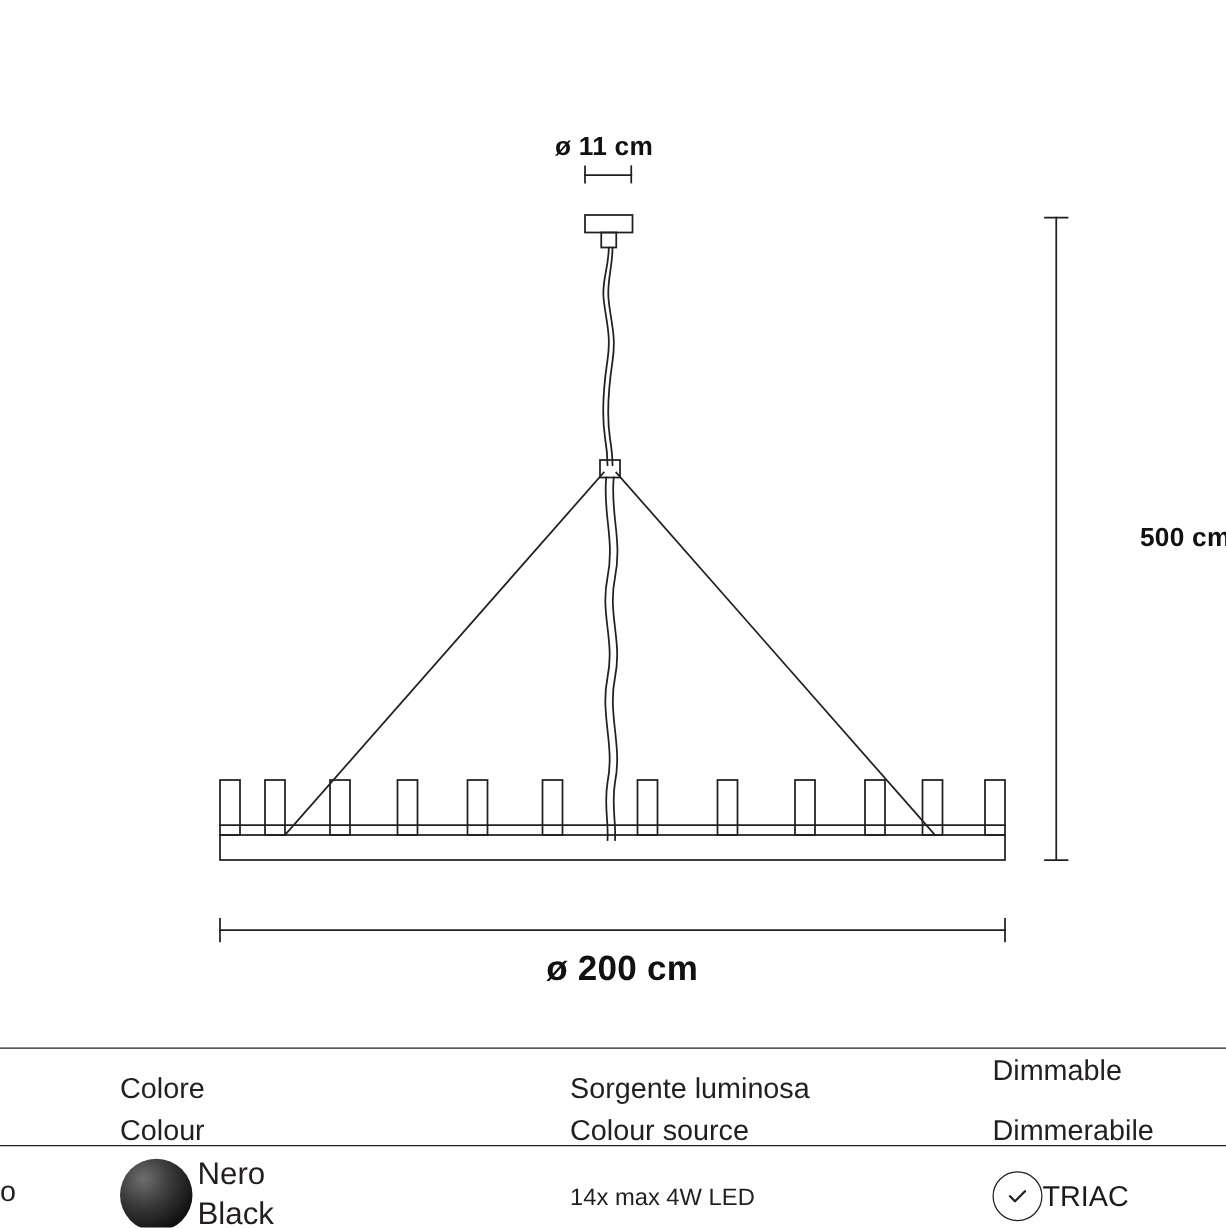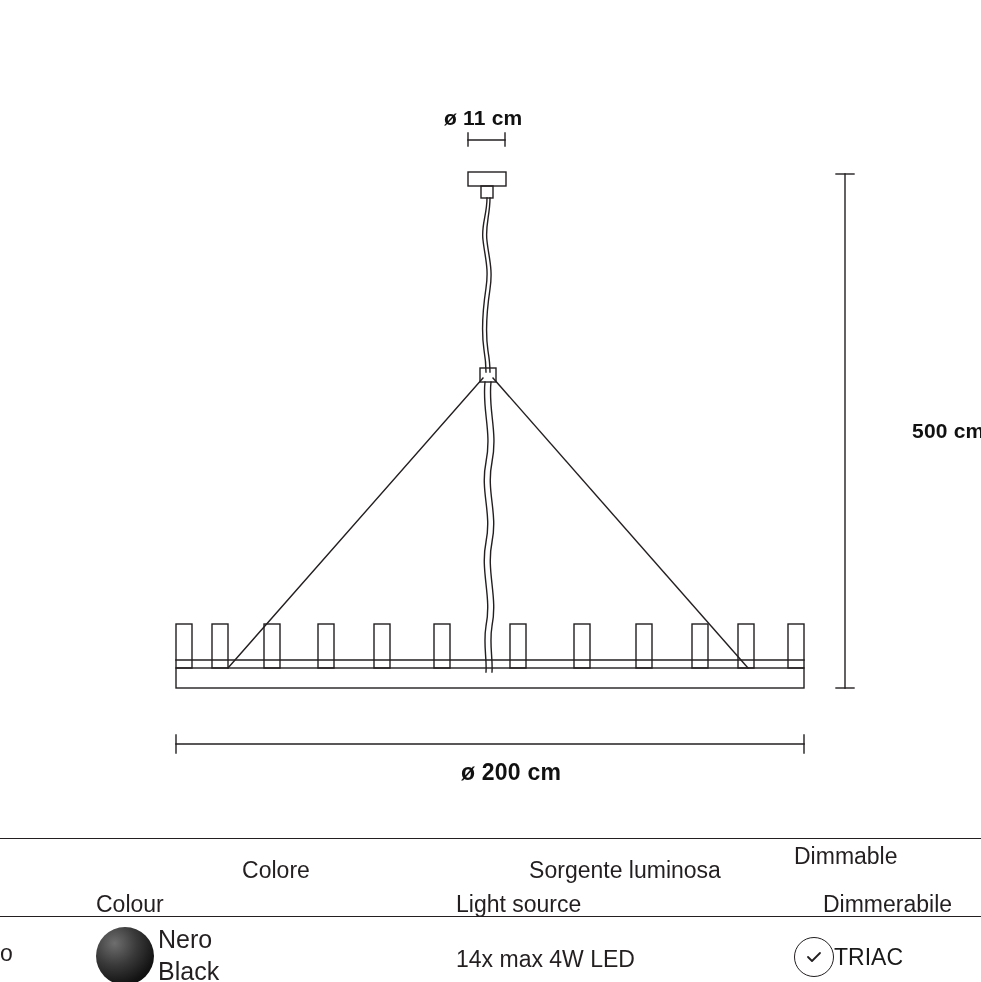--- a/index.html
+++ b/index.html
@@ -37,24 +37,24 @@
   .dim-top {
     left: 444px;
     top: 106px;
   }
   .dim-right {
     left: 912px;
     top: 419px;
     font-weight: 600;
   }
   .dim-bottom {
-    left: 461px;
+    left: 437px;
     top: 759px;
     font-weight: 600;
-    font-size: 23px;
+    font-size: 28px;
   }
   .dim-top {
     font-weight: 600;
     font-size: 21px;
   }
 
   
   .spec-table {
     position: absolute;
     left: 0;
@@ -99,21 +99,20 @@
     position: relative;
   }
   .hdr-line {
     font-size: 23px;
     line-height: 34px;
     color: #231f20;
     white-space: nowrap;
   }
   .hdr-pad {
     padding-top: 14px;
-    text-align: center;
   }
   .cell-text {
     font-size: 25px;
     line-height: 32px;
     color: #231f20;
     white-space: nowrap;
   }
   .swatch-wrap {
     position: absolute;
     left: 0px;
@@ -132,21 +131,21 @@
     left: 62px;
     top: 6px;
   }
   .code-text {
     font-size: 23px;
     line-height: 32px;
     color: #231f20;
     padding-top: 20px;
   }
   .source-text {
-    font-size: 23px;
+    font-size: 19px;
     padding-top: 26px;
     white-space: nowrap;
   }
   .dim-cell {
     display: flex;
     align-items: center;
     padding-top: 20px;
   }
   .check-circle {
     width: 38px;
@@ -226,21 +225,21 @@
       <div class="col-code">
         <div class="hdr-line hdr-pad"></div>
         <div class="hdr-line"></div>
       </div>
       <div class="col-colour">
         <div class="hdr-line hdr-pad">Colore</div>
         <div class="hdr-line">Colour</div>
       </div>
       <div class="col-source">
         <div class="hdr-line hdr-pad">Sorgente luminosa</div>
-        <div class="hdr-line">Light source</div>
+        <div class="hdr-line">Colour source</div>
       </div>
       <div class="col-dim">
         <div class="hdr-line">Dimmable</div>
         <div class="hdr-line hdr-pad">Dimmerabile</div>
       </div>
     </div>
 
     <div class="spec-row">
       <div class="col-code">
         <div class="code-text">o</div>

